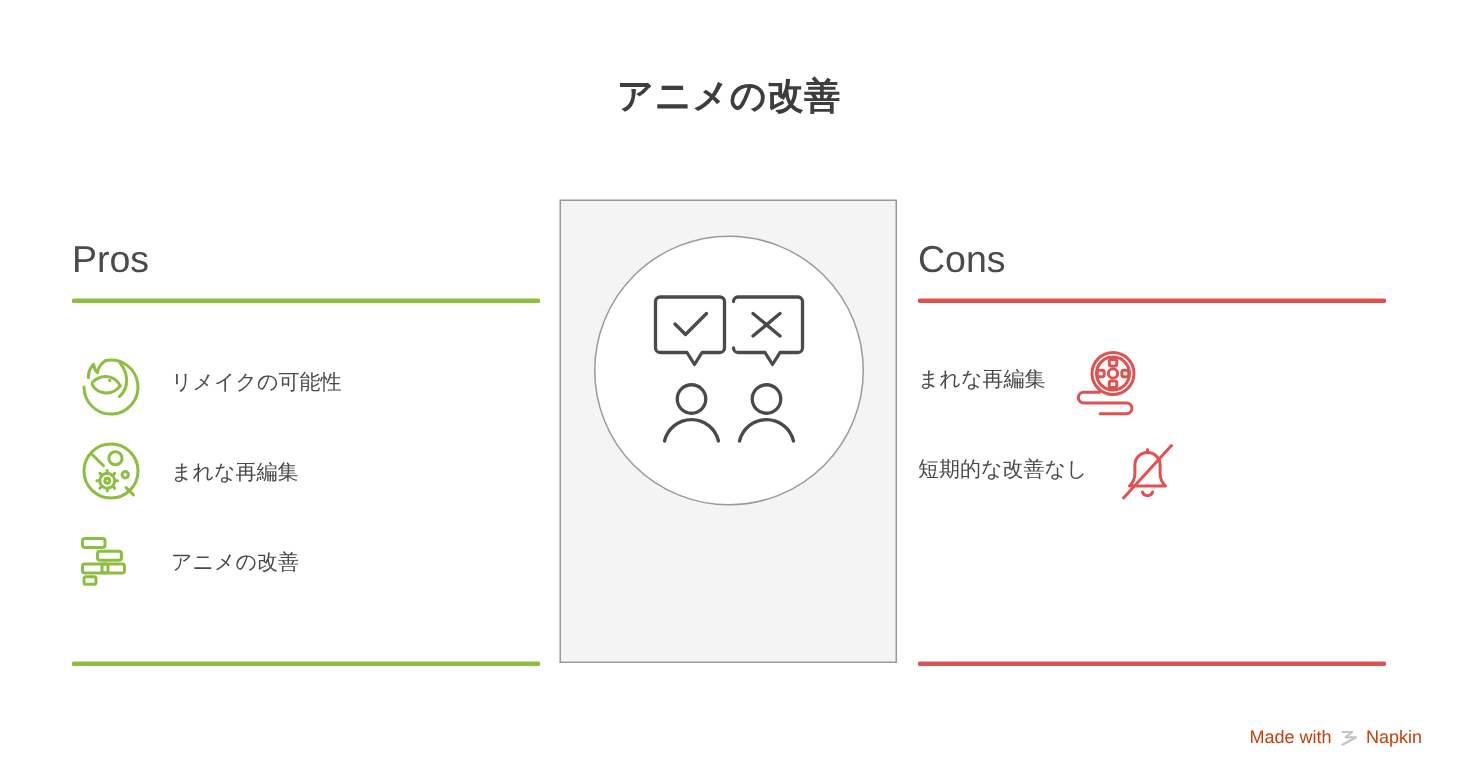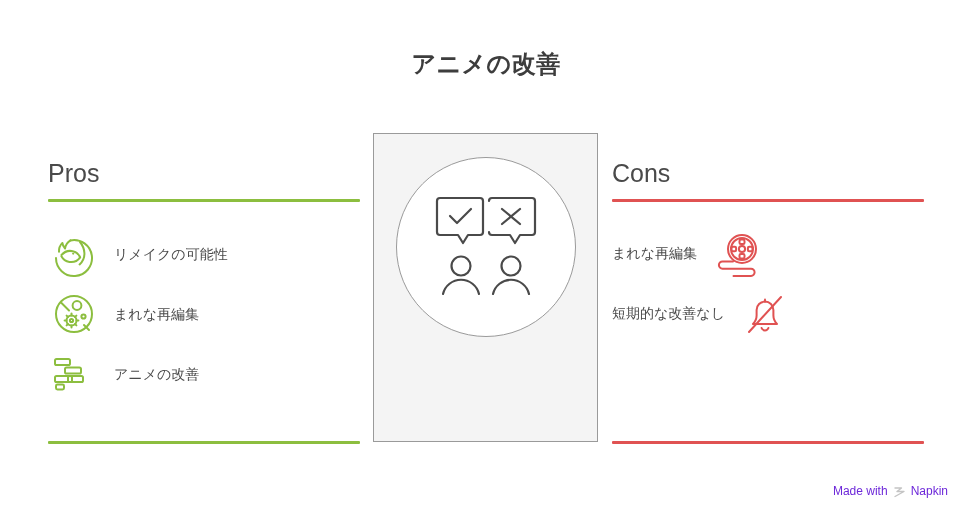--- a/index.html
+++ b/index.html
@@ -125,21 +125,21 @@
   }
 
   
   .watermark {
     position: absolute;
     right: 24px;
     bottom: 18px;
     display: flex;
     align-items: center;
     gap: 5px;
-    color: #6d28d9;
+    color: #c2410c;
     font-size: 12px;
   }
   .wm-mark { display: block; }
 </style>
 </head>
 <body>
 
 <div class="page-title">アニメの改善</div>
 
 <div class="col col-pros">

